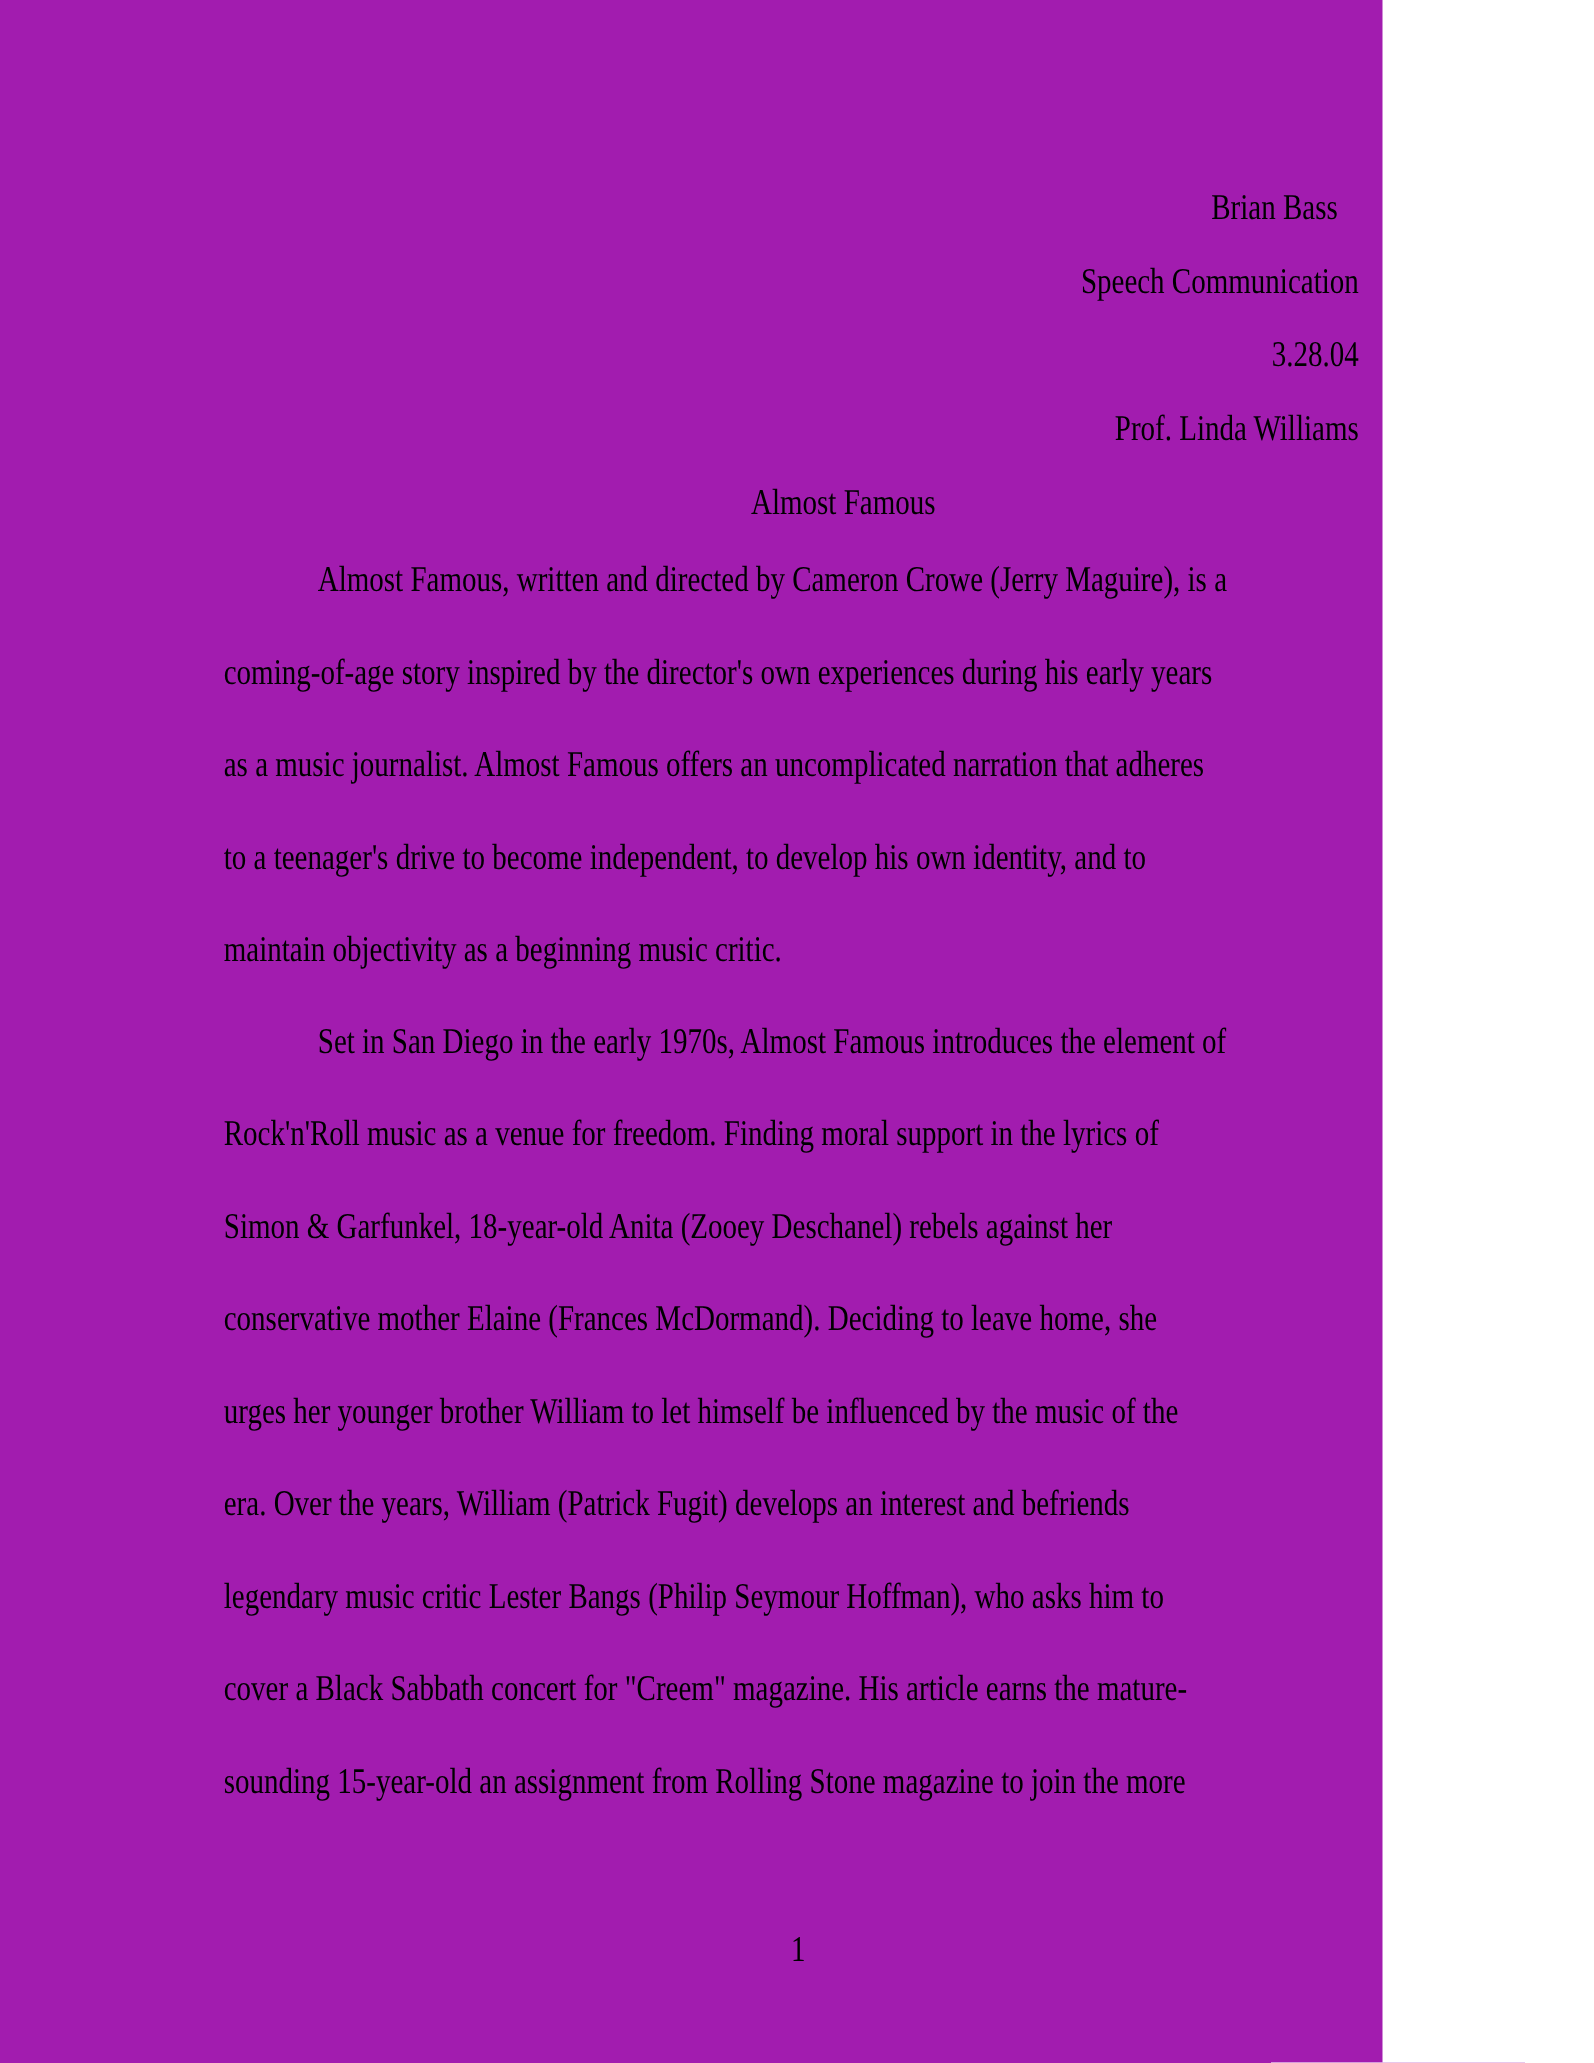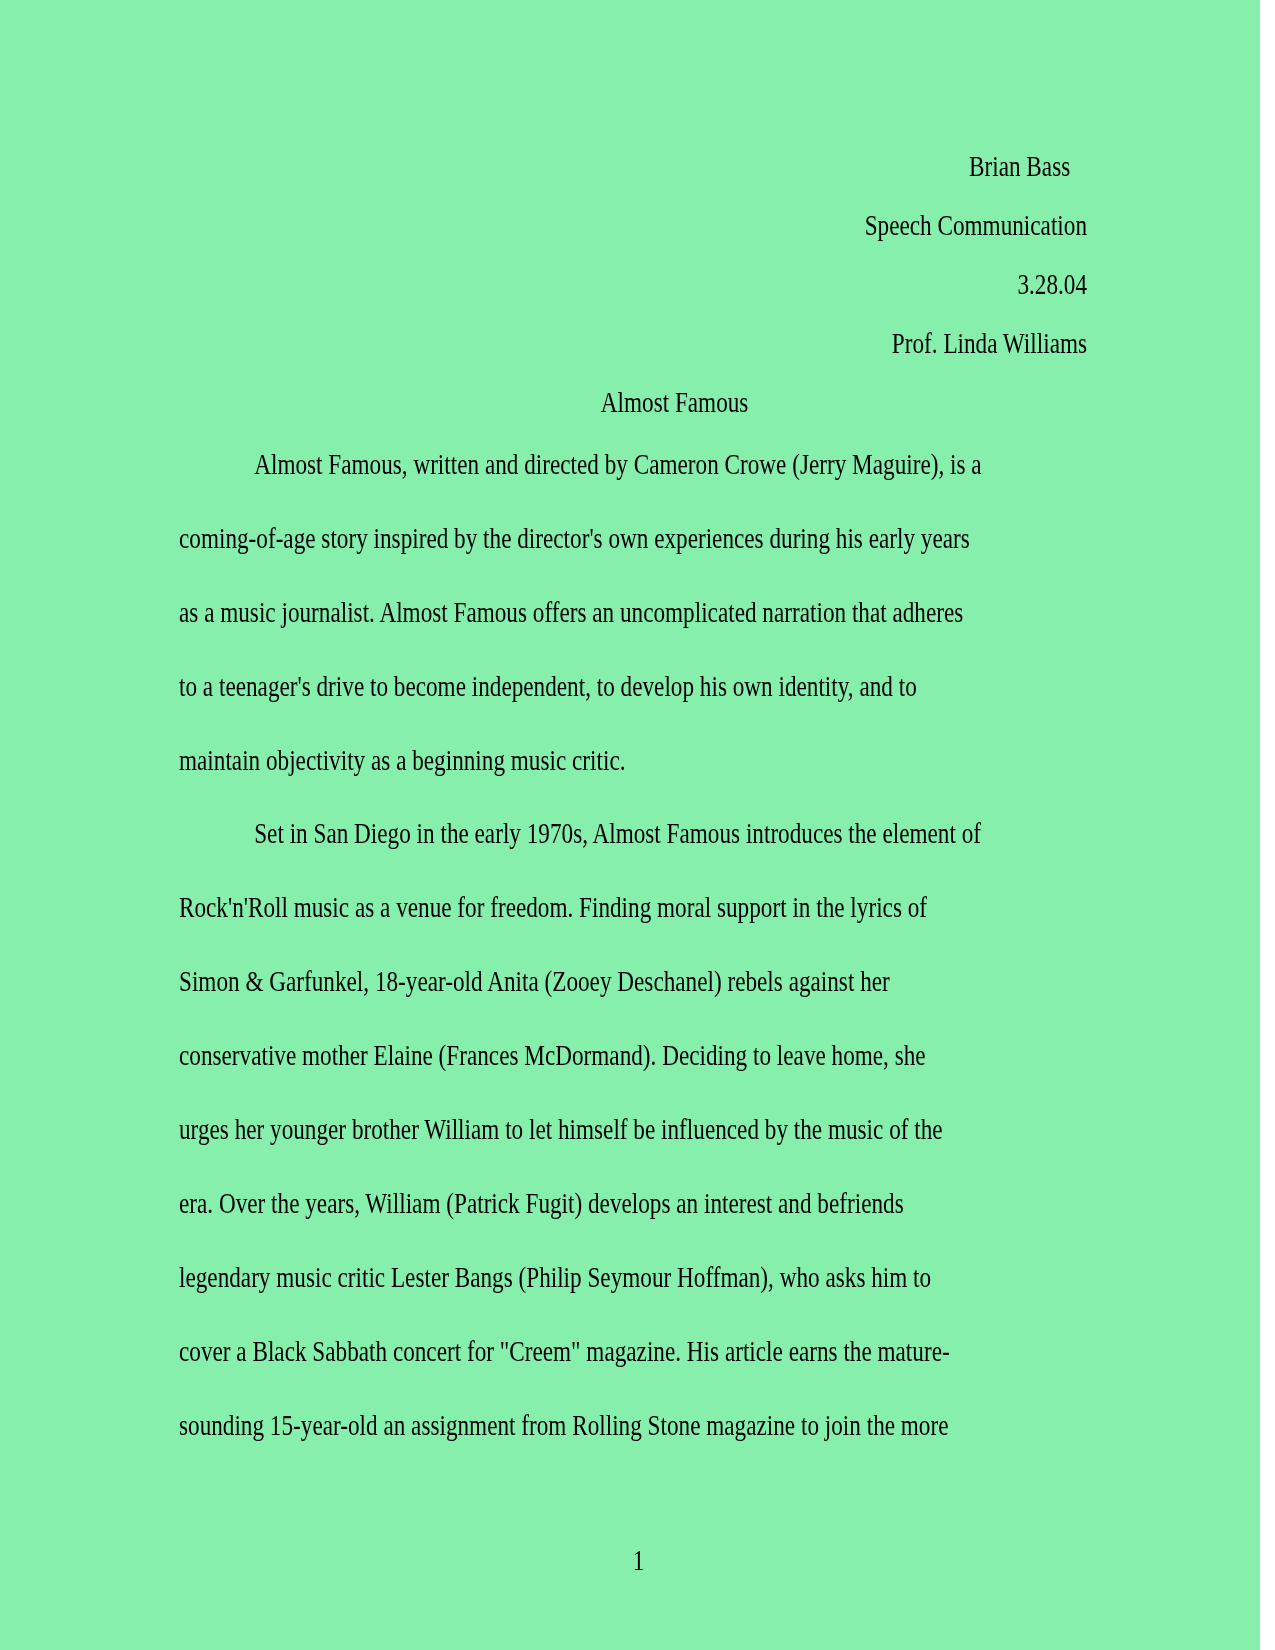--- a/index.html
+++ b/index.html
@@ -1,20 +1,20 @@
 <!DOCTYPE html>
 <html><head>
 <meta charset="utf-8">
 <style>
   html, body { margin: 0; padding: 0; background: #ffffff; }
   .page {
     position: relative;
-    width: 1260px;
+    width: 1106px;
     height: 1650px;
-    background: #86efac;
+    background: #a21caf;
     overflow: hidden;
     font-family: "Liberation Serif", "DejaVu Serif", serif;
     color: #000000;
   }
   .content {
     position: absolute;
     left: 179px;
     top: 0;
     width: 1135px;
     transform: scaleX(0.8);

